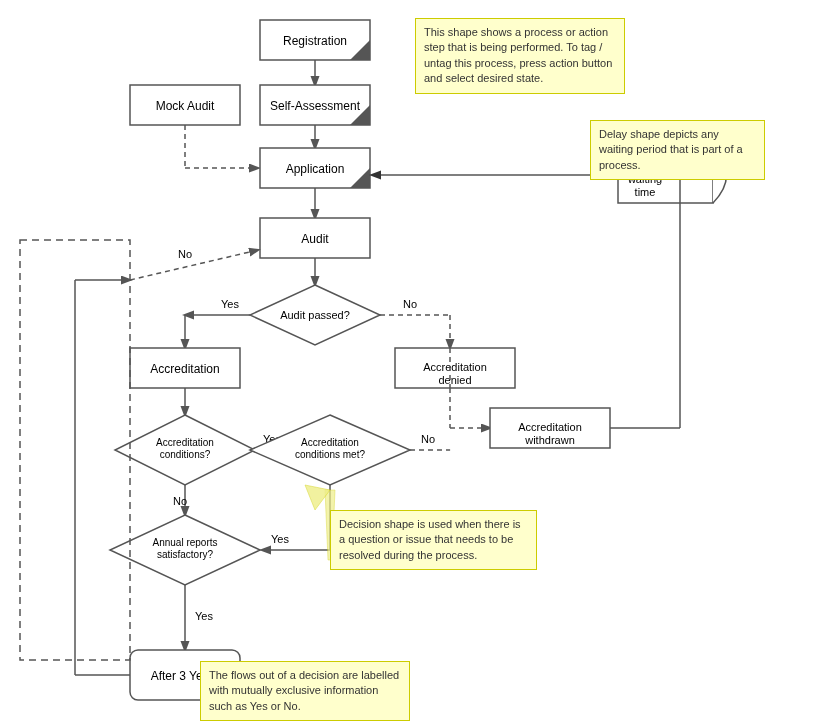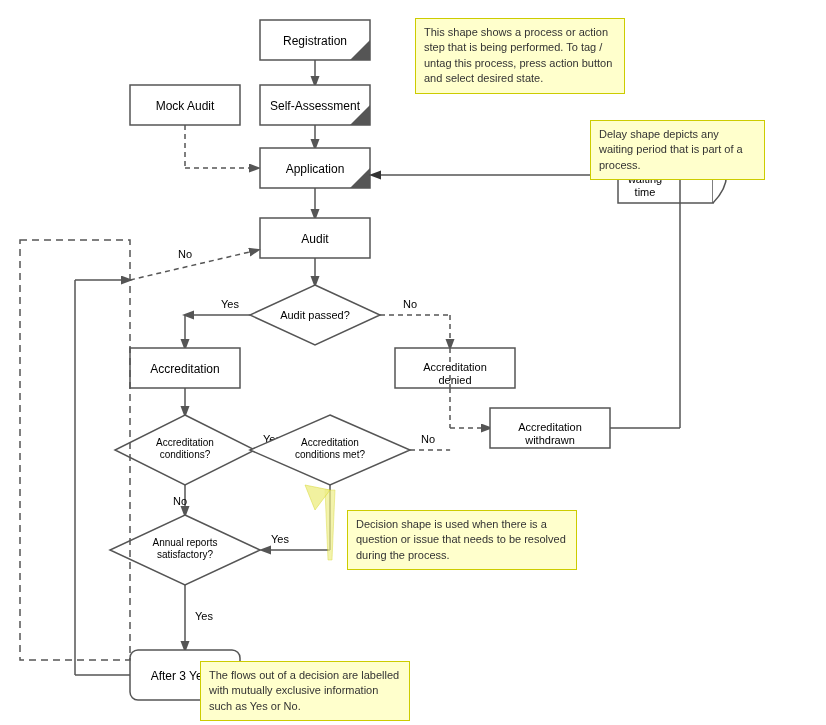--- a/index.html
+++ b/index.html
@@ -35,22 +35,21 @@
     #tooltip1 {
       left: 415px; top: 18px;
       width: 210px;
     }
     #tooltip2 {
       left: 590px; top: 120px;
       width: 175px;
     }
     #tooltip3 {
       left: 330px; top: 510px;
-      width: 230px;
-      margin-left: 17px;
+      width: 207px;
     }
     #tooltip4 {
       left: 200px; top: 661px;
       width: 210px;
     }
   </style>
 </head>
 <body>
 
 <div id="diagram">

